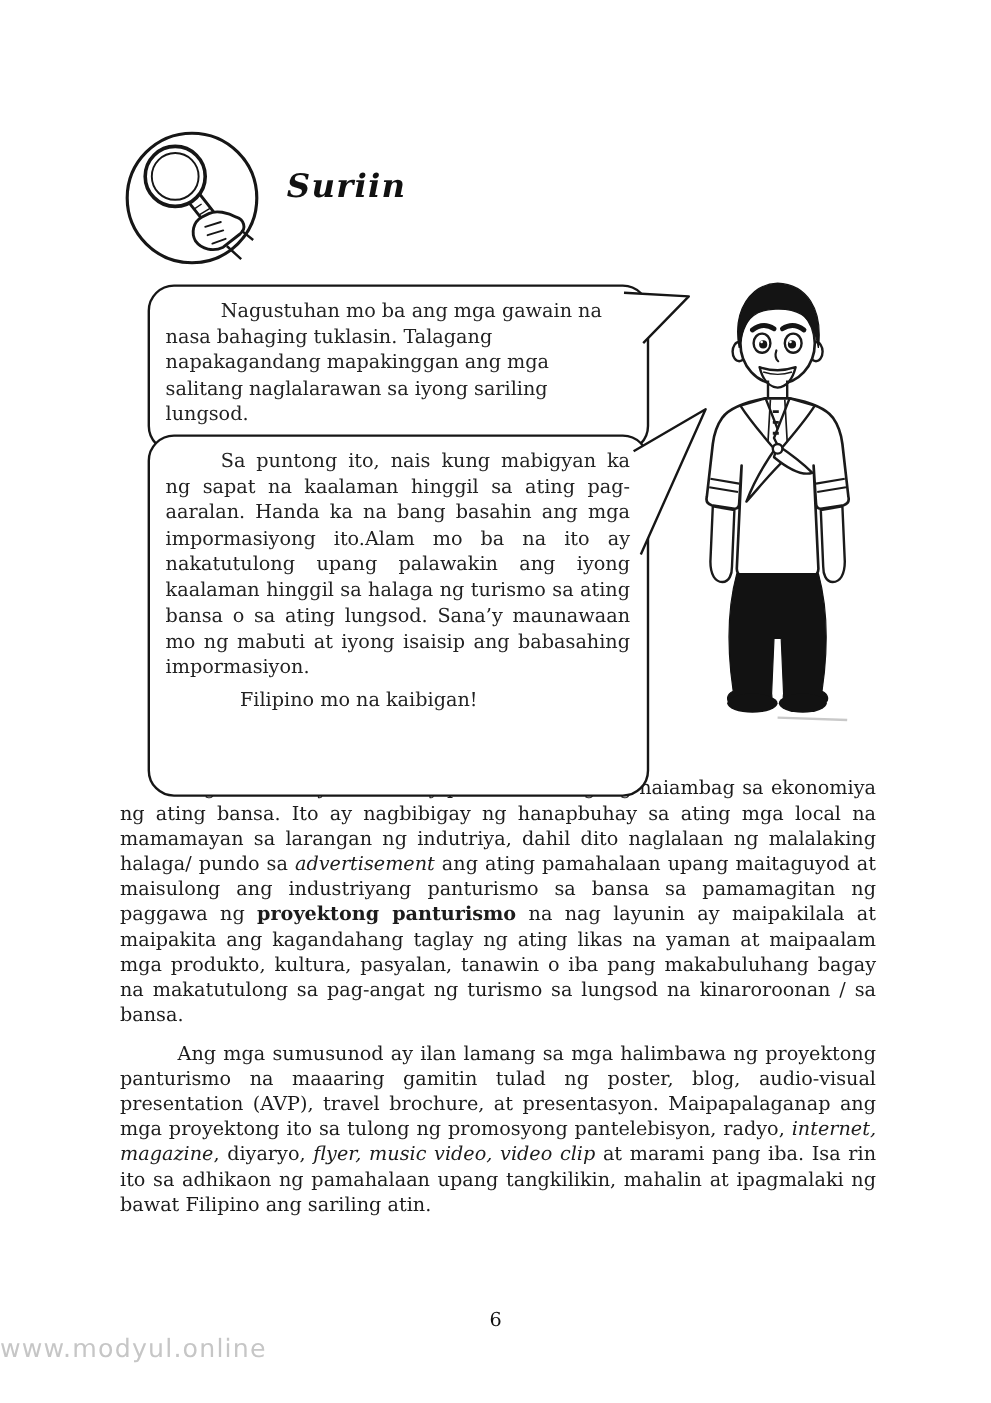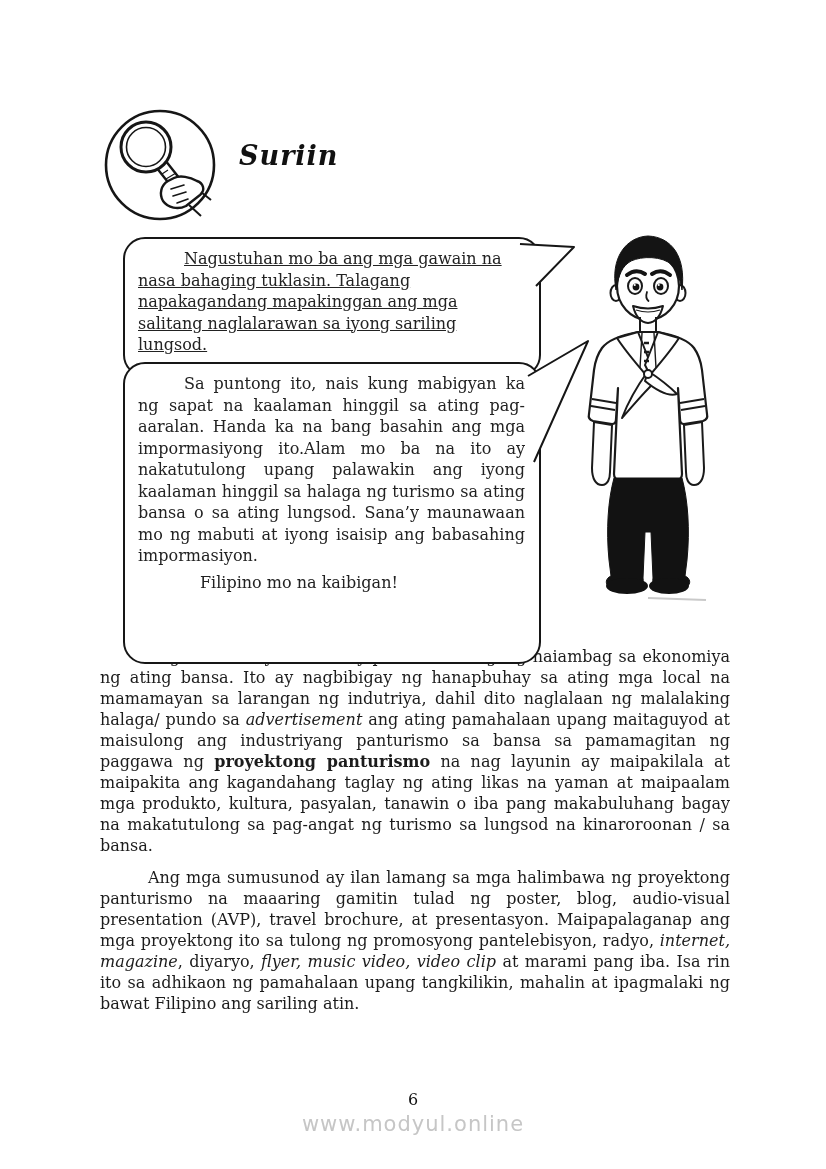--- a/index.html
+++ b/index.html
@@ -20,21 +20,21 @@
   }
   
   .bubble{
     position:absolute;left:123px;width:418px;
     border:2px solid #161616;border-radius:22px;
     background:#fff;box-sizing:border-box;
     padding:9px 14px 8px 13px;
     font-size:16px;line-height:21.5px;color:#222;
     z-index:1;
   }
-  .bubble-1{top:237px;height:140px;text-decoration:underline;}
+  .bubble-1{top:237px;height:140px;}
   .bubble-2{top:362px;height:302px;}
   .bubble p{margin:0;}
   .bubble p.indent{text-indent:46px;}
   .bubble-2 p.justify{text-align:justify;}
   .bubble-2 p.closing{margin-top:5px;text-indent:62px;}
   .tails{position:absolute;left:500px;top:230px;width:130px;height:250px;z-index:2;pointer-events:none;}
   
   .character{position:absolute;left:572px;top:230px;width:148px;height:380px;z-index:0;}
   
   .body-text{
@@ -43,21 +43,20 @@
     text-align:justify;
   }
   .body-text p{margin:0 0 11px 0;text-indent:48px;}
   
   .page-number{
     position:absolute;left:0;top:1090px;width:826px;
     text-align:center;font-size:16px;color:#111;
   }
   .watermark{
     position:absolute;left:0;top:1112px;width:826px;
-    text-align:center;
     font-family:"DejaVu Sans","Liberation Sans",sans-serif;
     font-size:21px;letter-spacing:1px;color:#c6c6c6;
   }
 </style>
 </head>
 <body>
 
 <div class="page">
 
   <svg class="header-icon" viewBox="0 0 116 116">

